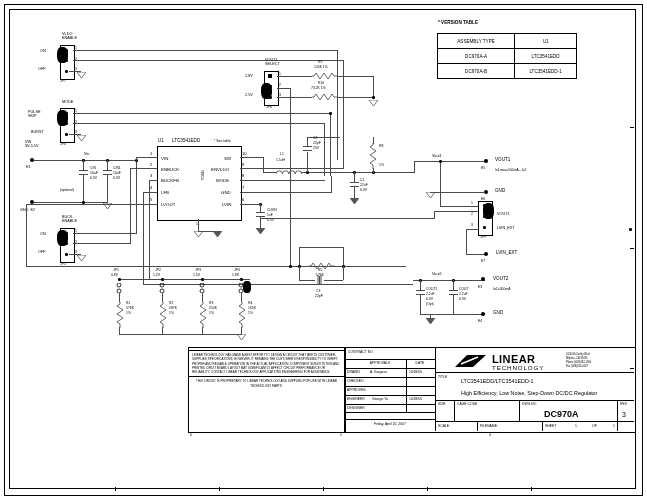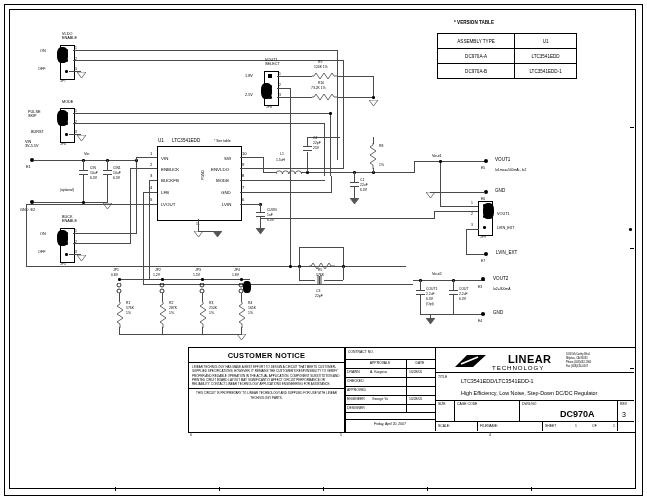--- a/index.html
+++ b/index.html
@@ -8,21 +8,21 @@
   .bd{position:absolute;border:1px solid #000;}
   .ln{position:absolute;background:#4a4a4a;}
   .lnh{height:1px;}
   .lnv{width:1px;}
   .lnb{background:#000;}
   .t{position:absolute;font-size:4.1px;line-height:1.18;white-space:pre;letter-spacing:0px;}
   .t45{font-size:4.6px;}
   .t38{font-size:3.8px;}
   .t35{font-size:3.4px;}
   .c{text-align:center;}
-  .b{font-weight:bold;margin-left:16px;}
+  .b{font-weight:bold;}
   .dot{position:absolute;width:4px;height:4px;border-radius:50%;background:#000;}
   .jdot{position:absolute;width:2.6px;height:2.6px;border-radius:50%;background:#000;}
   .node{position:absolute;width:2.6px;height:2.6px;border-radius:50%;background:#000;}
   .hdr-tbl{position:absolute;border-collapse:collapse;}
   .hdr-tbl td{border:1px solid #000;font-size:4.6px;text-align:center;padding:0;height:14px;}
   
   .resV{position:absolute;width:7px;}
   .resH{position:absolute;height:7px;}
   
   .capV{position:absolute;width:9px;height:5px;}
@@ -524,21 +524,20 @@
   <div class="ln lnh" style="left:420px;top:314px;width:65px;"></div>
   <div class="dot" style="left:481px;top:312px;"></div>
   <div class="t t45" style="left:493px;top:310px;">GND</div>
   <div class="t t35" style="left:478px;top:319px;">E4</div>
   <svg class="gnd" style="left:426px;top:318px;">
       <polygon points="0,0 9,0 4.5,6" fill="#555" stroke="#555" stroke-width="0.8"></polygon>
     </svg>
   <div class="ln lnv" style="left:430px;top:314px;height:5px;"></div>
 
   <div class="cn" style="left:188px;top:347px;width:155px;height:84px;">
-    <div class="cnt" style="margin-top:3px;">CUSTOMER NOTICE</div>
     <div style="border-top:1px solid #000;margin-top:2px;padding:2px 3px 2px 3px;">
       <p>LINEAR TECHNOLOGY HAS MADE A BEST EFFORT TO DESIGN A CIRCUIT THAT MEETS CUSTOMER-SUPPLIED SPECIFICATIONS; HOWEVER, IT REMAINS THE CUSTOMER'S RESPONSIBILITY TO VERIFY PROPER AND RELIABLE OPERATION IN THE ACTUAL APPLICATION. COMPONENT SUBSTITUTION AND PRINTED CIRUIT BOARD LAYOUT MAY SIGNIFICANTLY AFFECT CIRCUIT PERFORMANCE OR RELIABILITY.  CONTACT LINEAR TECHNOLOGY APPLICATIONS ENGINEERING FOR ASSISTANCE.</p>
     </div>
     <div style="border-top:1px solid #000;padding:2px 3px;">
       <p style="text-align:center;">THIS CIRCUIT IS PROPRIETARY TO LINEAR TECHNOLOGY AND SUPPLIED FOR USE WITH LINEAR TECHNOLOGY PARTS.</p>
     </div>
   </div>
 
   <div class="bd" style="left:345px;top:347px;width:289px;height:84px;"></div>
 

